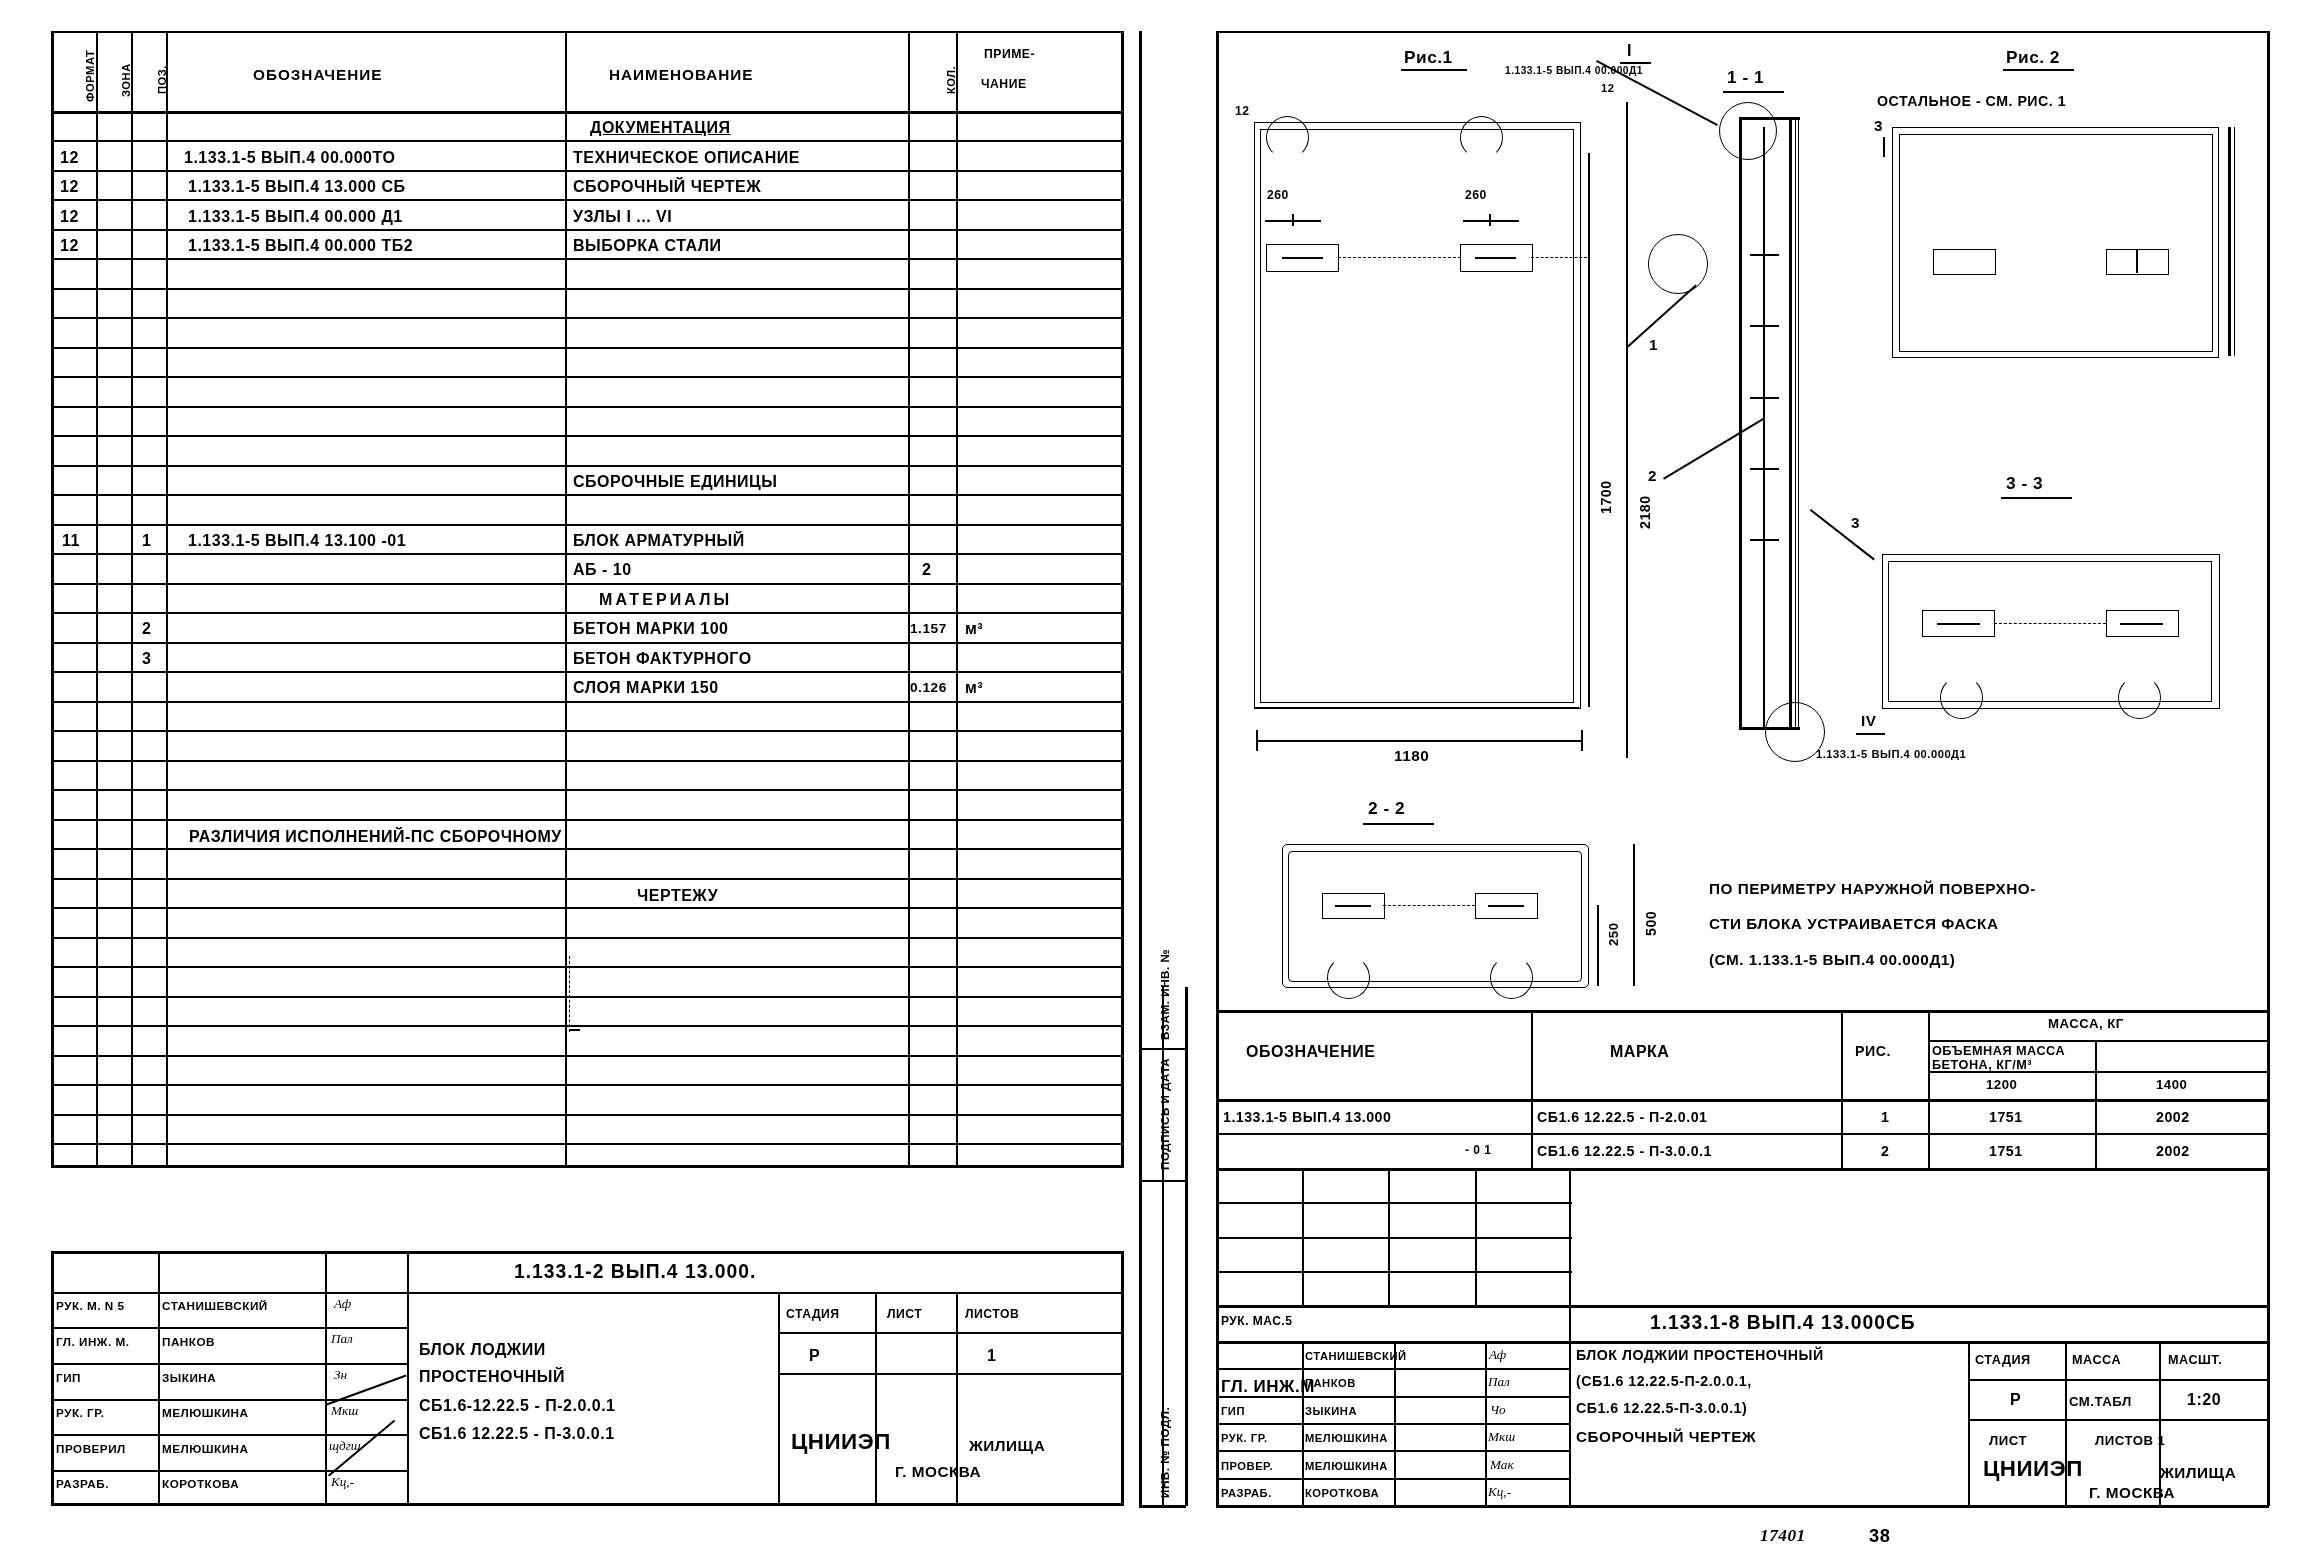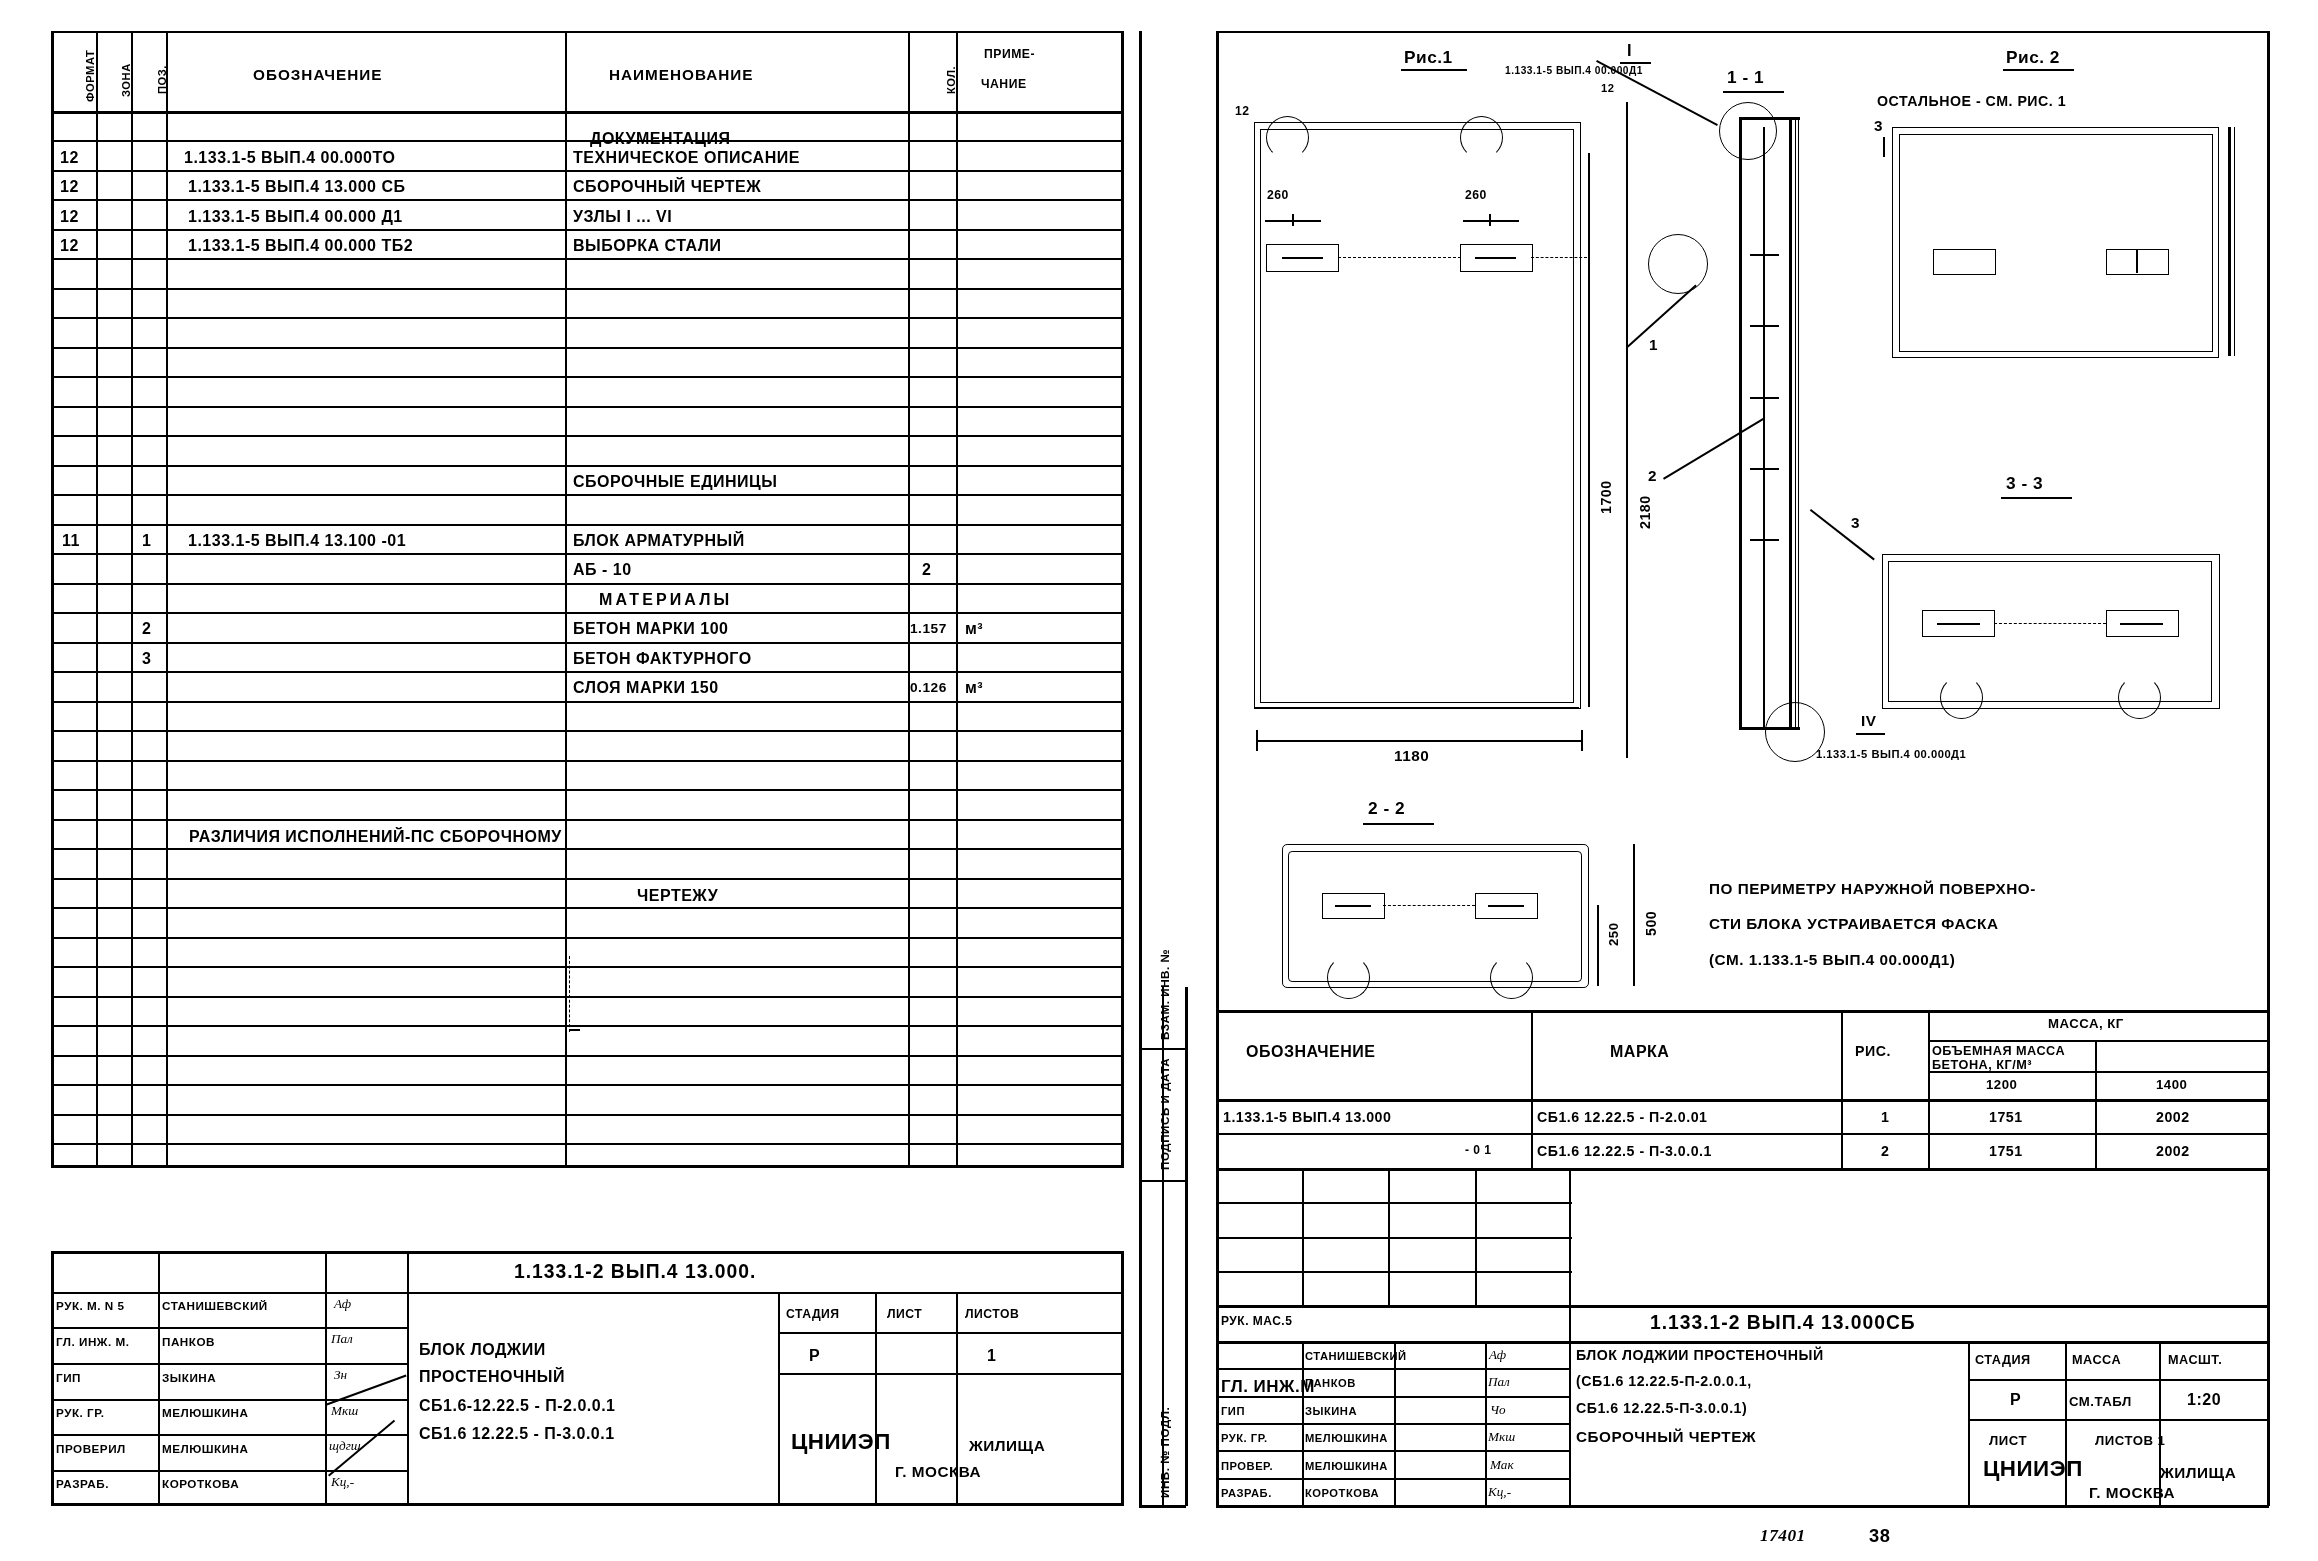--- a/index.html
+++ b/index.html
@@ -80,21 +80,21 @@
   <div class="ln h" style="left:51px;top:907px;width:1073px;"></div>
   <div class="ln h" style="left:51px;top:937px;width:1073px;"></div>
   <div class="ln h" style="left:51px;top:966px;width:1073px;"></div>
   <div class="ln h" style="left:51px;top:996px;width:1073px;"></div>
   <div class="ln h" style="left:51px;top:1025px;width:1073px;"></div>
   <div class="ln h" style="left:51px;top:1055px;width:1073px;"></div>
   <div class="ln h" style="left:51px;top:1084px;width:1073px;"></div>
   <div class="ln h" style="left:51px;top:1114px;width:1073px;"></div>
   <div class="ln h" style="left:51px;top:1143px;width:1073px;"></div>
 
-  <div class="txt cellt" style="left:590px;top:130px;">ДОКУМЕНТАЦИЯ</div>
+  <div class="txt cellt" style="left:590px;top:119px;text-decoration:underline;">ДОКУМЕНТАЦИЯ</div>
 
   <div class="txt cellt" style="left:60px;top:149px;">12</div>
   <div class="txt cellt" style="left:184px;top:149px;">1.133.1-5 ВЫП.4 00.000ТО</div>
   <div class="txt cellt" style="left:573px;top:149px;">ТЕХНИЧЕСКОЕ ОПИСАНИЕ</div>
 
   <div class="txt cellt" style="left:60px;top:178px;">12</div>
   <div class="txt cellt" style="left:188px;top:178px;">1.133.1-5 ВЫП.4 13.000 СБ</div>
   <div class="txt cellt" style="left:573px;top:178px;">СБОРОЧНЫЙ ЧЕРТЕЖ</div>
 
   <div class="txt cellt" style="left:60px;top:208px;">12</div>
@@ -382,21 +382,21 @@
   <div class="ln h" style="left:1968px;top:1419px;width:300px;"></div>
   <div class="ln v" style="left:1302px;top:1341px;height:165px;"></div>
   <div class="ln v" style="left:1394px;top:1341px;height:165px;"></div>
   <div class="ln v" style="left:1485px;top:1341px;height:165px;"></div>
   <div class="ln h" style="left:1216px;top:1368px;width:353px;"></div>
   <div class="ln h" style="left:1216px;top:1396px;width:353px;"></div>
   <div class="ln h" style="left:1216px;top:1423px;width:353px;"></div>
   <div class="ln h" style="left:1216px;top:1450px;width:353px;"></div>
   <div class="ln h" style="left:1216px;top:1478px;width:353px;"></div>
 
-  <div class="txt" style="left:1650px;top:1312px;font-size:19.3px;letter-spacing:1px;">1.133.1-2 ВЫП.4  13.000СБ</div>
+  <div class="txt" style="left:1650px;top:1312px;font-size:19.3px;letter-spacing:1px;">1.133.1-8 ВЫП.4  13.000СБ</div>
   <div class="txt cellt" style="left:1576px;top:1347px;font-size:14.2px;">БЛОК ЛОДЖИИ ПРОСТЕНОЧНЫЙ</div>
   <div class="txt cellt" style="left:1576px;top:1373px;font-size:14.2px;">(СБ1.6 12.22.5-П-2.0.0.1,</div>
   <div class="txt cellt" style="left:1576px;top:1400px;font-size:14.2px;">СБ1.6 12.22.5-П-3.0.0.1)</div>
   <div class="txt cellt" style="left:1576px;top:1428px;font-size:15.3px;">СБОРОЧНЫЙ ЧЕРТЕЖ</div>
 
   <div class="txt small" style="left:1975px;top:1353px;font-size:12.7px;">СТАДИЯ</div>
   <div class="txt small" style="left:2072px;top:1353px;font-size:12.7px;">МАССА</div>
   <div class="txt small" style="left:2168px;top:1353px;font-size:12.7px;">МАСШТ.</div>
   <div class="txt cellt" style="left:2010px;top:1391px;">Р</div>
   <div class="txt small" style="left:2069px;top:1394px;font-size:13.2px;">СМ.ТАБЛ</div>

